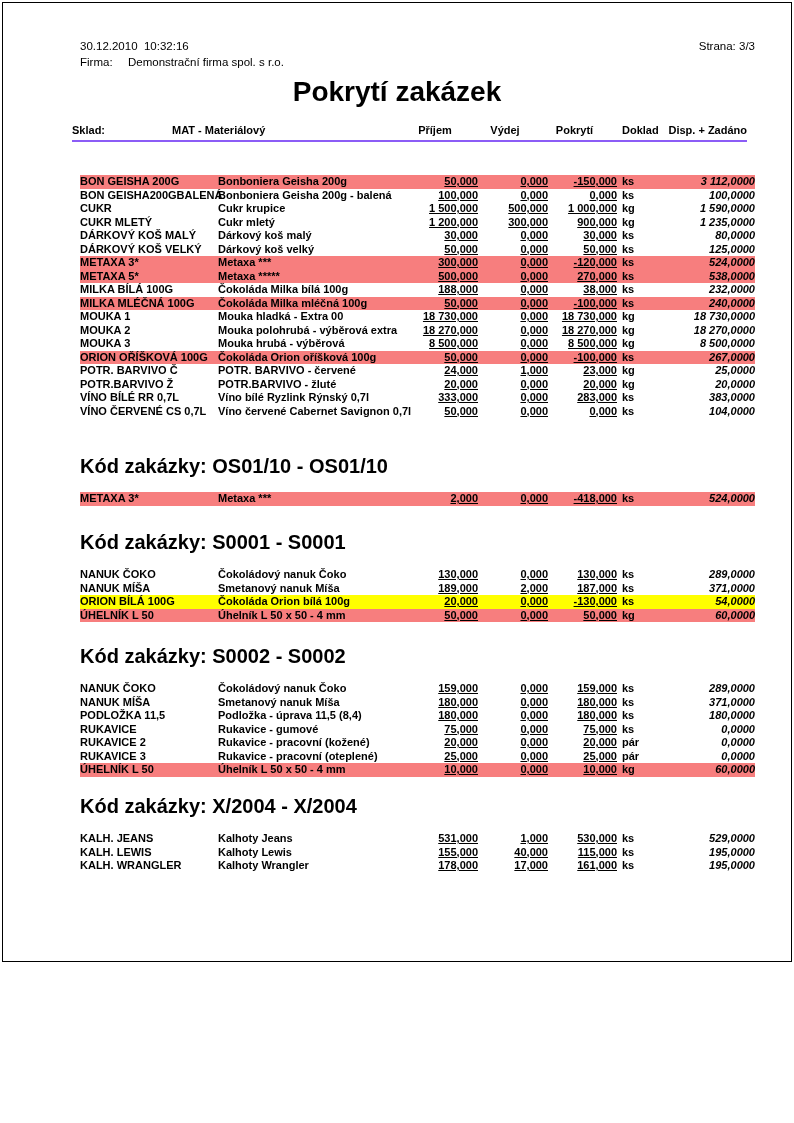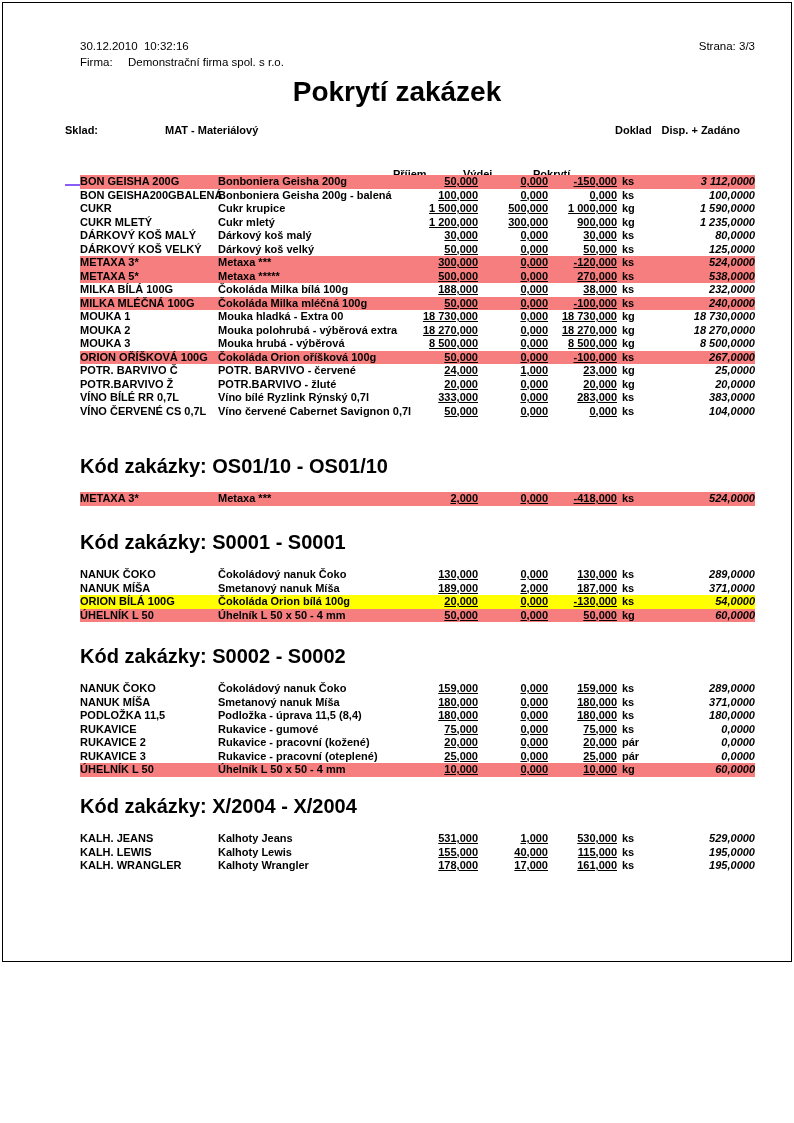--- a/index.html
+++ b/index.html
@@ -23,28 +23,28 @@
   .meta-page     { position: absolute; top: 40px; right: 39px; font-size: 11.5px; }
   .meta-firma    { position: absolute; top: 56px; left: 80px; font-size: 11.5px; }
   .meta-firma .firma-label { display: inline-block; width: 48px; }
   
   .report-title {
     position: absolute; top: 76px; left: 0; right: 0;
     text-align: center; font-size: 28px; font-weight: bold; margin: 0;
   }
   
   .col-header {
-    position: absolute; top: 124px; left: 65px; width: 675px;
+    position: absolute; top: 124px; left: 72px; width: 675px;
     display: grid;
     grid-template-columns: 100px 228px 70px 70px 69px 38px 100px;
     font-size: 11px; font-weight: bold; white-space: nowrap;
     padding-bottom: 4px;
     border-bottom: 2px solid #8b5cf6;
   }
-  .col-header .num { text-align: left; margin-top: 44px; }
+  .col-header .num { text-align: center; }
   .col-header .unit-h { padding-left: 13px; }
   .col-header .disp-h { text-align: right; }
   
   #sections-host { position: absolute; top: 0; left: 80px; width: 675px; height: 100%; }
   .order-section { position: absolute; left: 0; width: 675px; }
   .section-title {
     margin: 0; font-size: 20px; font-weight: bold; white-space: nowrap;
     height: 23px; line-height: 23px;
   }
   .rows { margin-top: 14px; }

